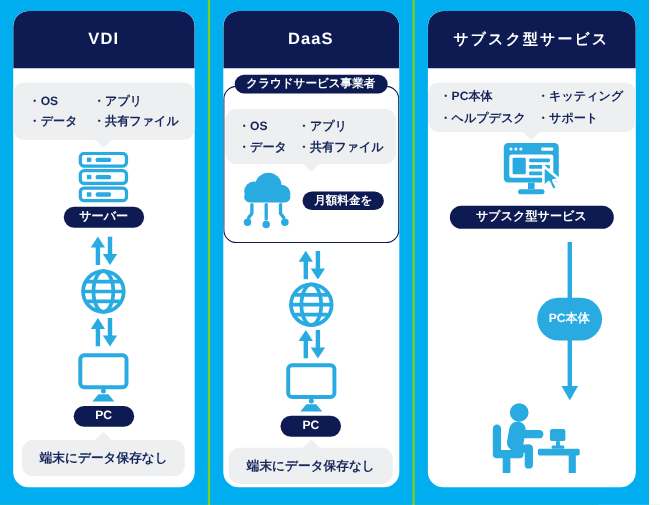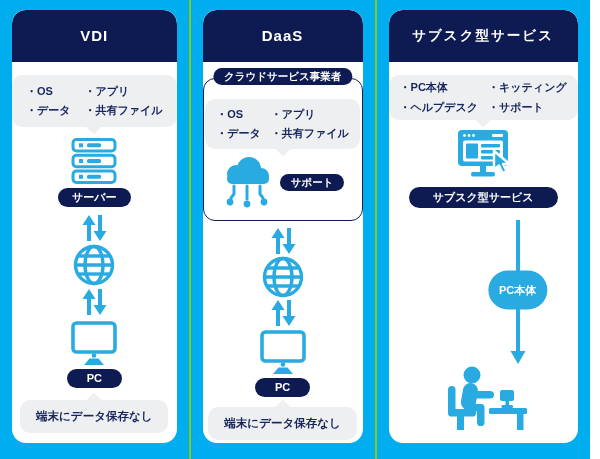--- a/index.html
+++ b/index.html
@@ -173,21 +173,21 @@
               <path d="M13 31 v8 l-3 4"></path>
               <path d="M26 31 v13"></path>
               <path d="M39 31 v8 l3 4"></path>
             </g>
             <g fill="#29ABE2">
               <circle cx="9" cy="47" r="3.4"></circle>
               <circle cx="26" cy="49" r="3.4"></circle>
               <circle cx="43" cy="47" r="3.4"></circle>
             </g>
           </svg>
-          <div class="pill small">サポート</div>
+          <div class="pill small">月額料金を</div>
         </div>
       </div>
 
       <svg class="icon" width="30" height="26" viewBox="0 0 30 26" style="margin-top:7px;">
     <polygon points="10,0 3.5,10 16.5,10" fill="#29ABE2"></polygon>
     <rect x="8" y="8" width="4" height="18" fill="#29ABE2"></rect>
     <polygon points="21,26 14.5,16 27.5,16" fill="#29ABE2"></polygon>
     <rect x="19" y="0" width="4" height="18" fill="#29ABE2"></rect>
   </svg>
       <svg class="icon" width="42" height="42" viewBox="0 0 42 42" style="margin-top:2px;">

